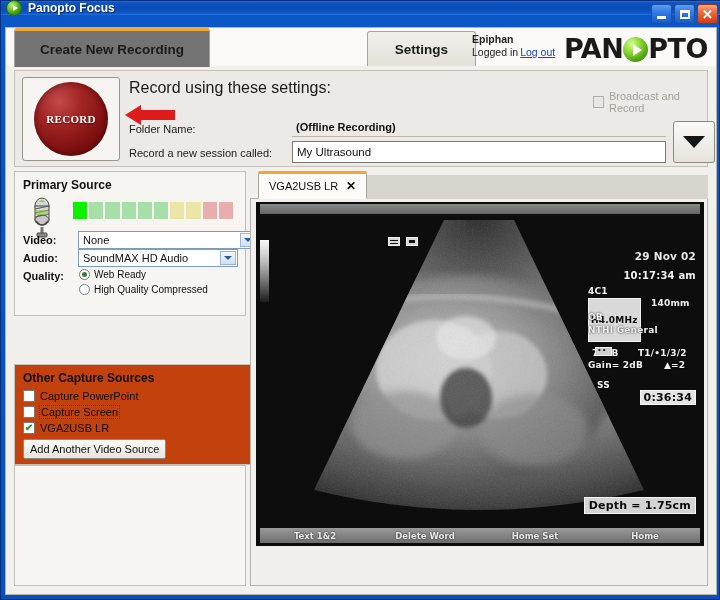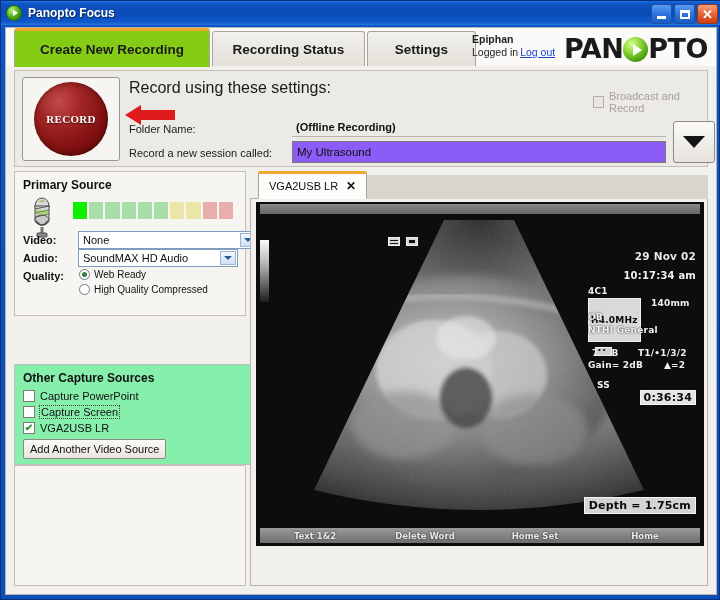--- a/index.html
+++ b/index.html
@@ -12,21 +12,21 @@
 
   
   #window {
     position: absolute; left: 0; top: 0; width: 720px; height: 600px;
     background: linear-gradient(to bottom, #0a57c8 0%, #0a52c0 40%, #0c4fb8 100%);
     border: 1px solid #04307e;
   }
 
   
   #titlebar {
-    position: absolute; left: 0; top: 0; width: 720px; height: 24px;
+    position: absolute; left: 0; top: 0; width: 720px; height: 14px;
     background: linear-gradient(to bottom, #1b6fe0 0%, #0d54c4 12%, #0a4ab4 50%, #0f58cc 88%, #2a77e0 100%);
     display: flex; align-items: center;
   }
   #app-icon {
     width: 16px; height: 16px; margin-left: 5px; border-radius: 50%;
     background: radial-gradient(circle at 35% 30%, #b9f57a, #43a012 60%, #2b6d08);
     border: 1px solid #2d6c0a;
     display: flex; align-items: center; justify-content: center;
     flex: 0 0 auto;
   }
@@ -72,21 +72,21 @@
     position: absolute; top: 3px; height: 35px;
     background: linear-gradient(to bottom, #f2f0ec 0%, #e4e1da 100%);
     border: 1px solid #a9a49a; border-bottom: none;
     border-radius: 3px 3px 0 0;
     display: flex; align-items: center; justify-content: center;
     font-size: 13.5px; font-weight: bold; color: #1a1a1a;
     padding: 0 10px;
   }
   .tab.active {
     top: 0; height: 39px;
-    background: #84cc16;
+    background: #737373;
     border-top: 3px solid #f0a830;
     z-index: 5;
   }
   #tab-create { left: 8px; width: 196px; }
   #tab-status { left: 206px; width: 153px; }
   #tab-settings { left: 361px; width: 109px; }
 
   #login-block {
     position: absolute; left: 466px; top: 5px; font-size: 10.5px; color: #222;
   }
@@ -145,21 +145,21 @@
   #lbl-folder { left: 114px; top: 52px; }
   #lbl-session { left: 114px; top: 76px; }
   #folder-value {
     position: absolute; left: 277px; top: 47px; width: 374px; height: 19px;
     background: #eceae6; border: none; font-size: 11px; font-weight: bold;
     color: #101010; display: flex; align-items: center; padding-left: 4px;
     border-bottom: 1px solid #b9b5ad;
   }
   #session-input {
     position: absolute; left: 277px; top: 70px; width: 374px; height: 22px;
-    background: #8b5cf6; border: 1px solid #7d7a73; font-size: 11.5px;
+    background: #ffffff; border: 1px solid #7d7a73; font-size: 11.5px;
     color: #101010; display: flex; align-items: center; padding-left: 4px;
   }
   #dropdown-btn {
     position: absolute; left: 658px; top: 50px; width: 42px; height: 42px;
     background: linear-gradient(to bottom, #fbfaf8 0%, #e6e3dc 100%);
     border: 1px solid #8d8981; border-radius: 3px;
     display: flex; align-items: center; justify-content: center;
   }
   #dropdown-btn::after {
     content: ""; width: 0; height: 0;
@@ -176,21 +176,21 @@
 
   
   #left-col { position: absolute; left: 8px; top: 143px; width: 232px; height: 415px; }
 
   #primary-source {
     position: absolute; left: 0; top: 0; width: 232px; height: 145px;
     background: #f6f5f2; border: 1px solid #c4c0b8;
   }
   #other-sources {
     position: absolute; left: 0; top: 193px; width: 252px; height: 101px;
-    background: #86efac; border: 1px solid #c4c0b8;
+    background: #c2410c; border: 1px solid #c4c0b8;
   }
   #bottom-blank {
     position: absolute; left: 0; top: 294px; width: 232px; height: 121px;
     background: #f6f5f2; border: 1px solid #c4c0b8;
   }
   .panel-title {
     position: absolute; left: 8px; top: 6px;
     font-size: 12px; font-weight: bold; color: #101010;
   }
 
@@ -390,23 +390,20 @@
         <span class="glyph-close">✕</span>
       </div>
     </div>
   </div>
 
   <div id="client">
 
     <div id="tabstrip">
       <div class="tab active" id="tab-create">
         <span>Create New Recording</span>
-      </div>
-      <div class="tab" id="tab-status">
-        <span>Recording Status</span>
       </div>
       <div class="tab" id="tab-settings">
         <span>Settings</span>
       </div>
 
       <div id="login-block">
         <div id="login-user">Epiphan</div>
         <div id="login-line2">
           <span>Logged in</span>
           <span id="logout-link">Log out</span>

